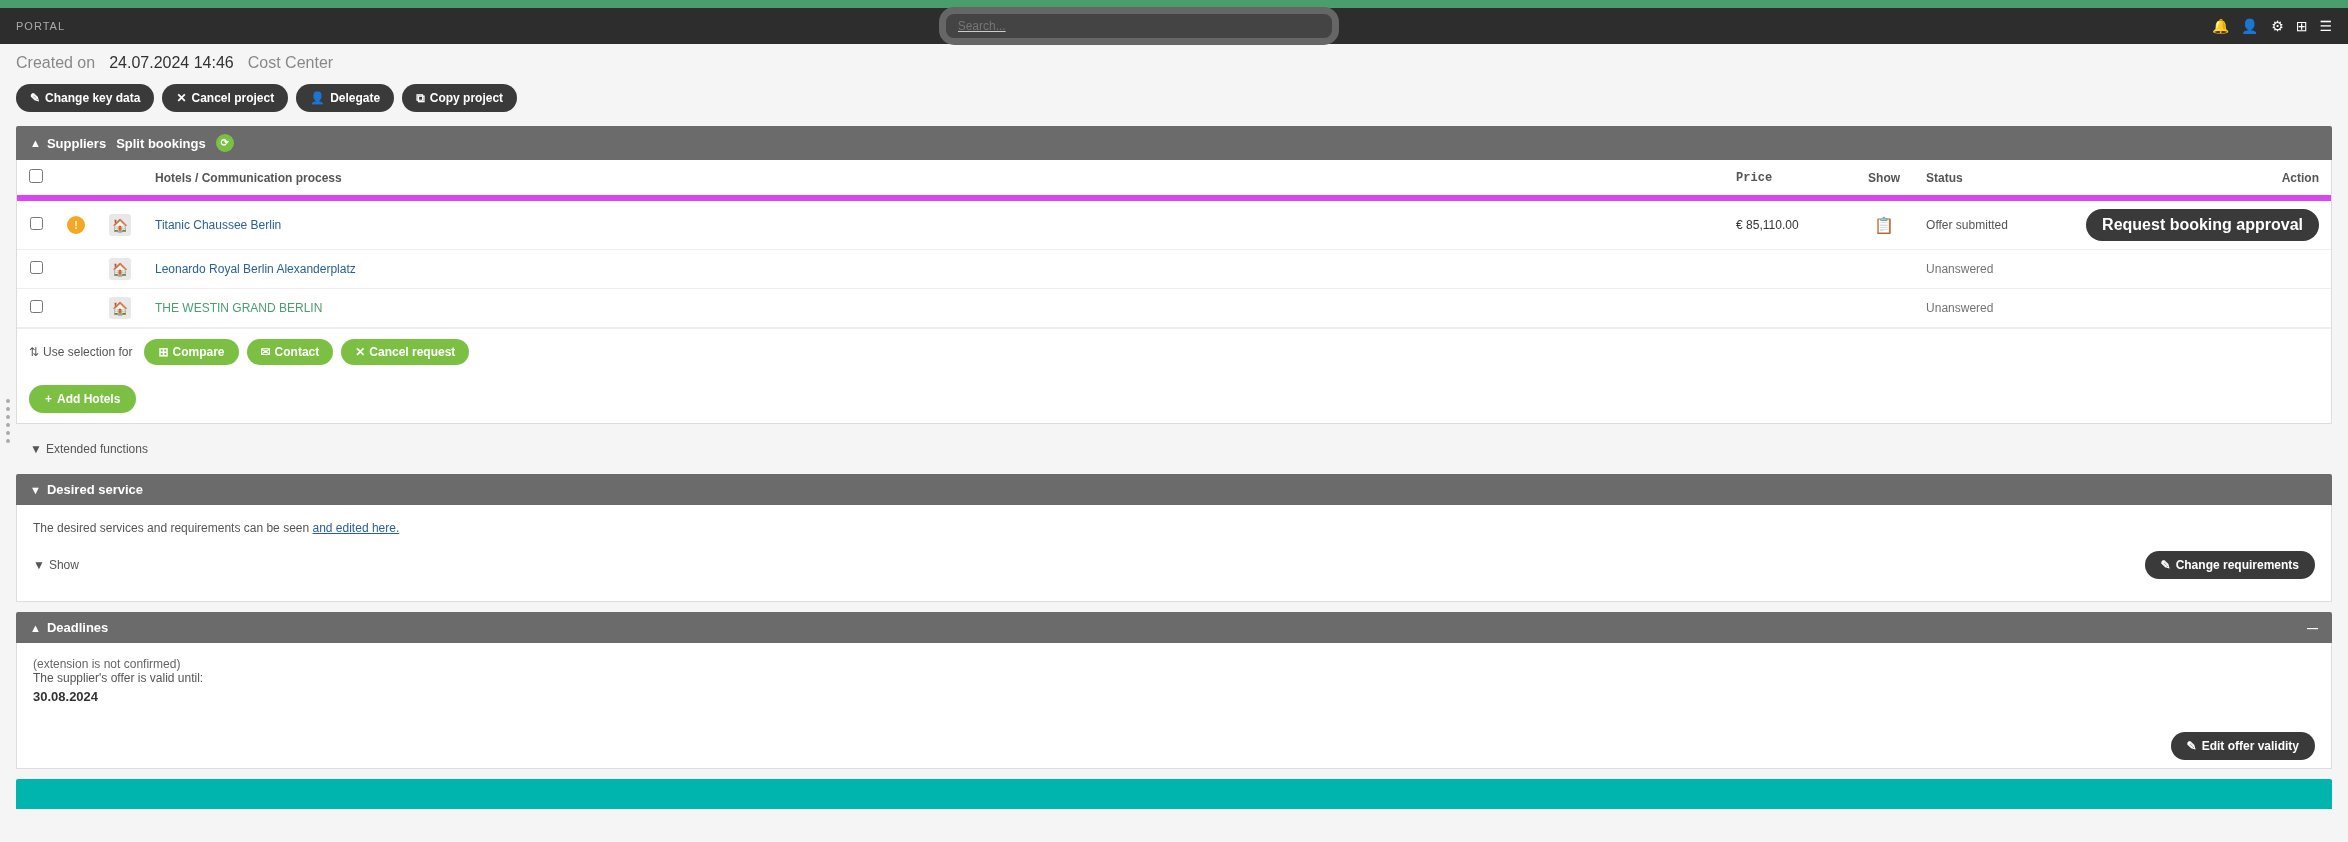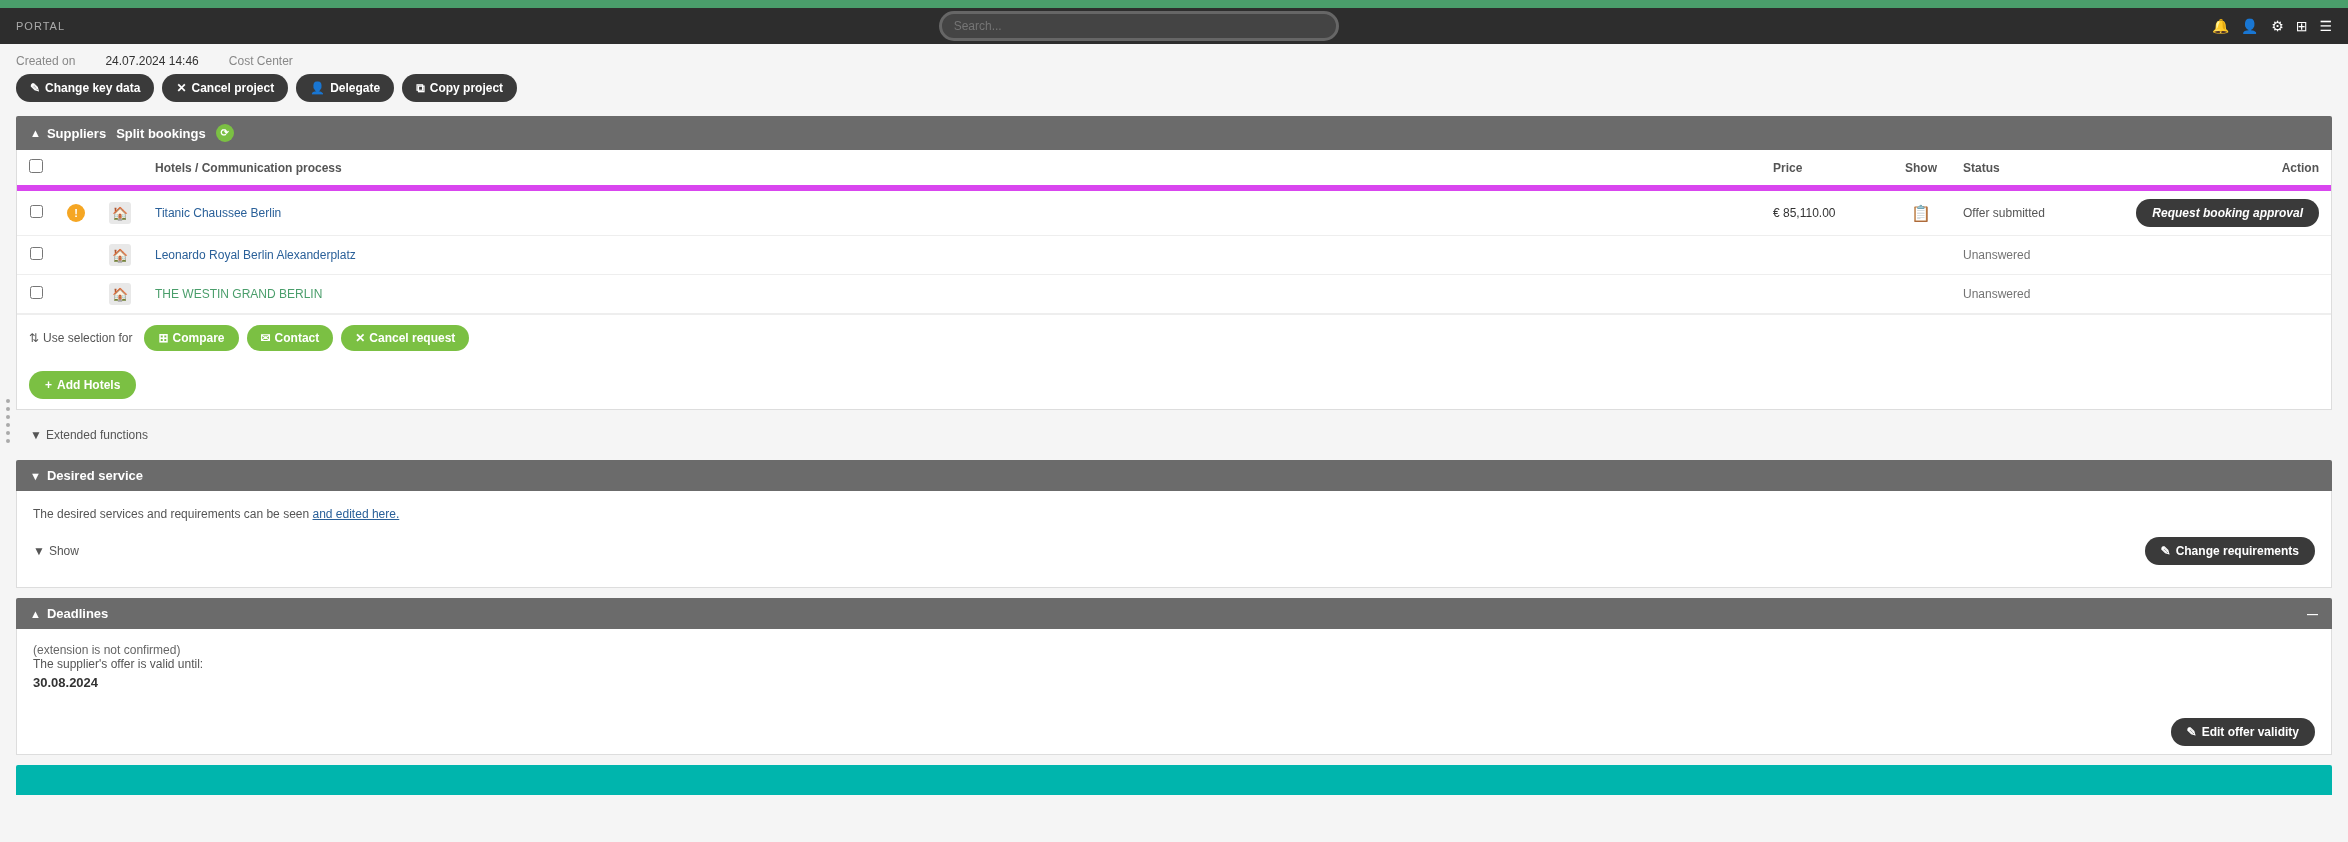--- a/index.html
+++ b/index.html
@@ -19,23 +19,23 @@
     }
 
     .page-content {
       padding: 10px 16px;
       background: #f5f5f5;
     }
 
     .meta-row {
       display: flex;
       align-items: center;
-      gap: 30px;
-      margin-bottom: 6px;
-      font-size: 12px;
+      gap: 14px;
+      margin-bottom: 12px;
+      font-size: 16px;
       color: #555;
     }
 
     .meta-row .label { color: #888; }
     .meta-row .value { color: #333; font-weight: 500; }
 
     .action-buttons {
       display: flex;
       gap: 8px;
       margin-bottom: 14px;
@@ -170,28 +170,27 @@
       color: #2a6099;
       cursor: pointer;
     }
 
     .request-btn {
       background: #3a3a3a;
       color: #fff;
       border: none;
       border-radius: 20px;
       padding: 7px 16px;
-      font-size: 12px;
+      font-size: 16px;
       font-weight: 600;
       cursor: pointer;
       display: inline-flex;
       align-items: center;
       gap: 5px;
       white-space: nowrap;
-      font-style: italic;
     }
 
     .selection-bar {
       display: flex;
       align-items: center;
       gap: 8px;
       padding: 10px 12px;
       border-top: 1px solid #eee;
     }
 
@@ -343,23 +342,24 @@
       width: 4px;
       height: 4px;
       background: #aaa;
       border-radius: 50%;
     }
 
     .search-input {
       width: 100%;
       padding: 5px 12px;
       border-radius: 15px;
-      border: 3px solid #bef264;
+      border: 7px solid #bef264;
       font-size: 12px;
       background: #fff;
+      text-decoration: underline;
     }
 
     .header-right-icons {
       display: flex;
       align-items: center;
       gap: 12px;
       color: #fff;
       font-size: 14px;
     }
 
@@ -509,21 +509,21 @@
           <thead>
             <tr>
               <th class="checkbox-cell">
                 <input type="checkbox" class="select-all-checkbox" style="">
               </th>
               <th style="width:30px;"></th>
               <th style="width:30px;"></th>
               <th>
                 <span>Hotels / Communication process</span>
               </th>
-              <th style="width:130px;">
+              <th style="width:130px;font-family:Liberation Mono, monospace;">
                 <span>Price</span>
               </th>
               <th style="width:60px; text-align:center;">
                 <span>Show</span>
               </th>
               <th style="width:160px;">
                 <span>Status</span>
               </th>
               <th style="width:220px; text-align:right;">
                 <span>Action</span>

